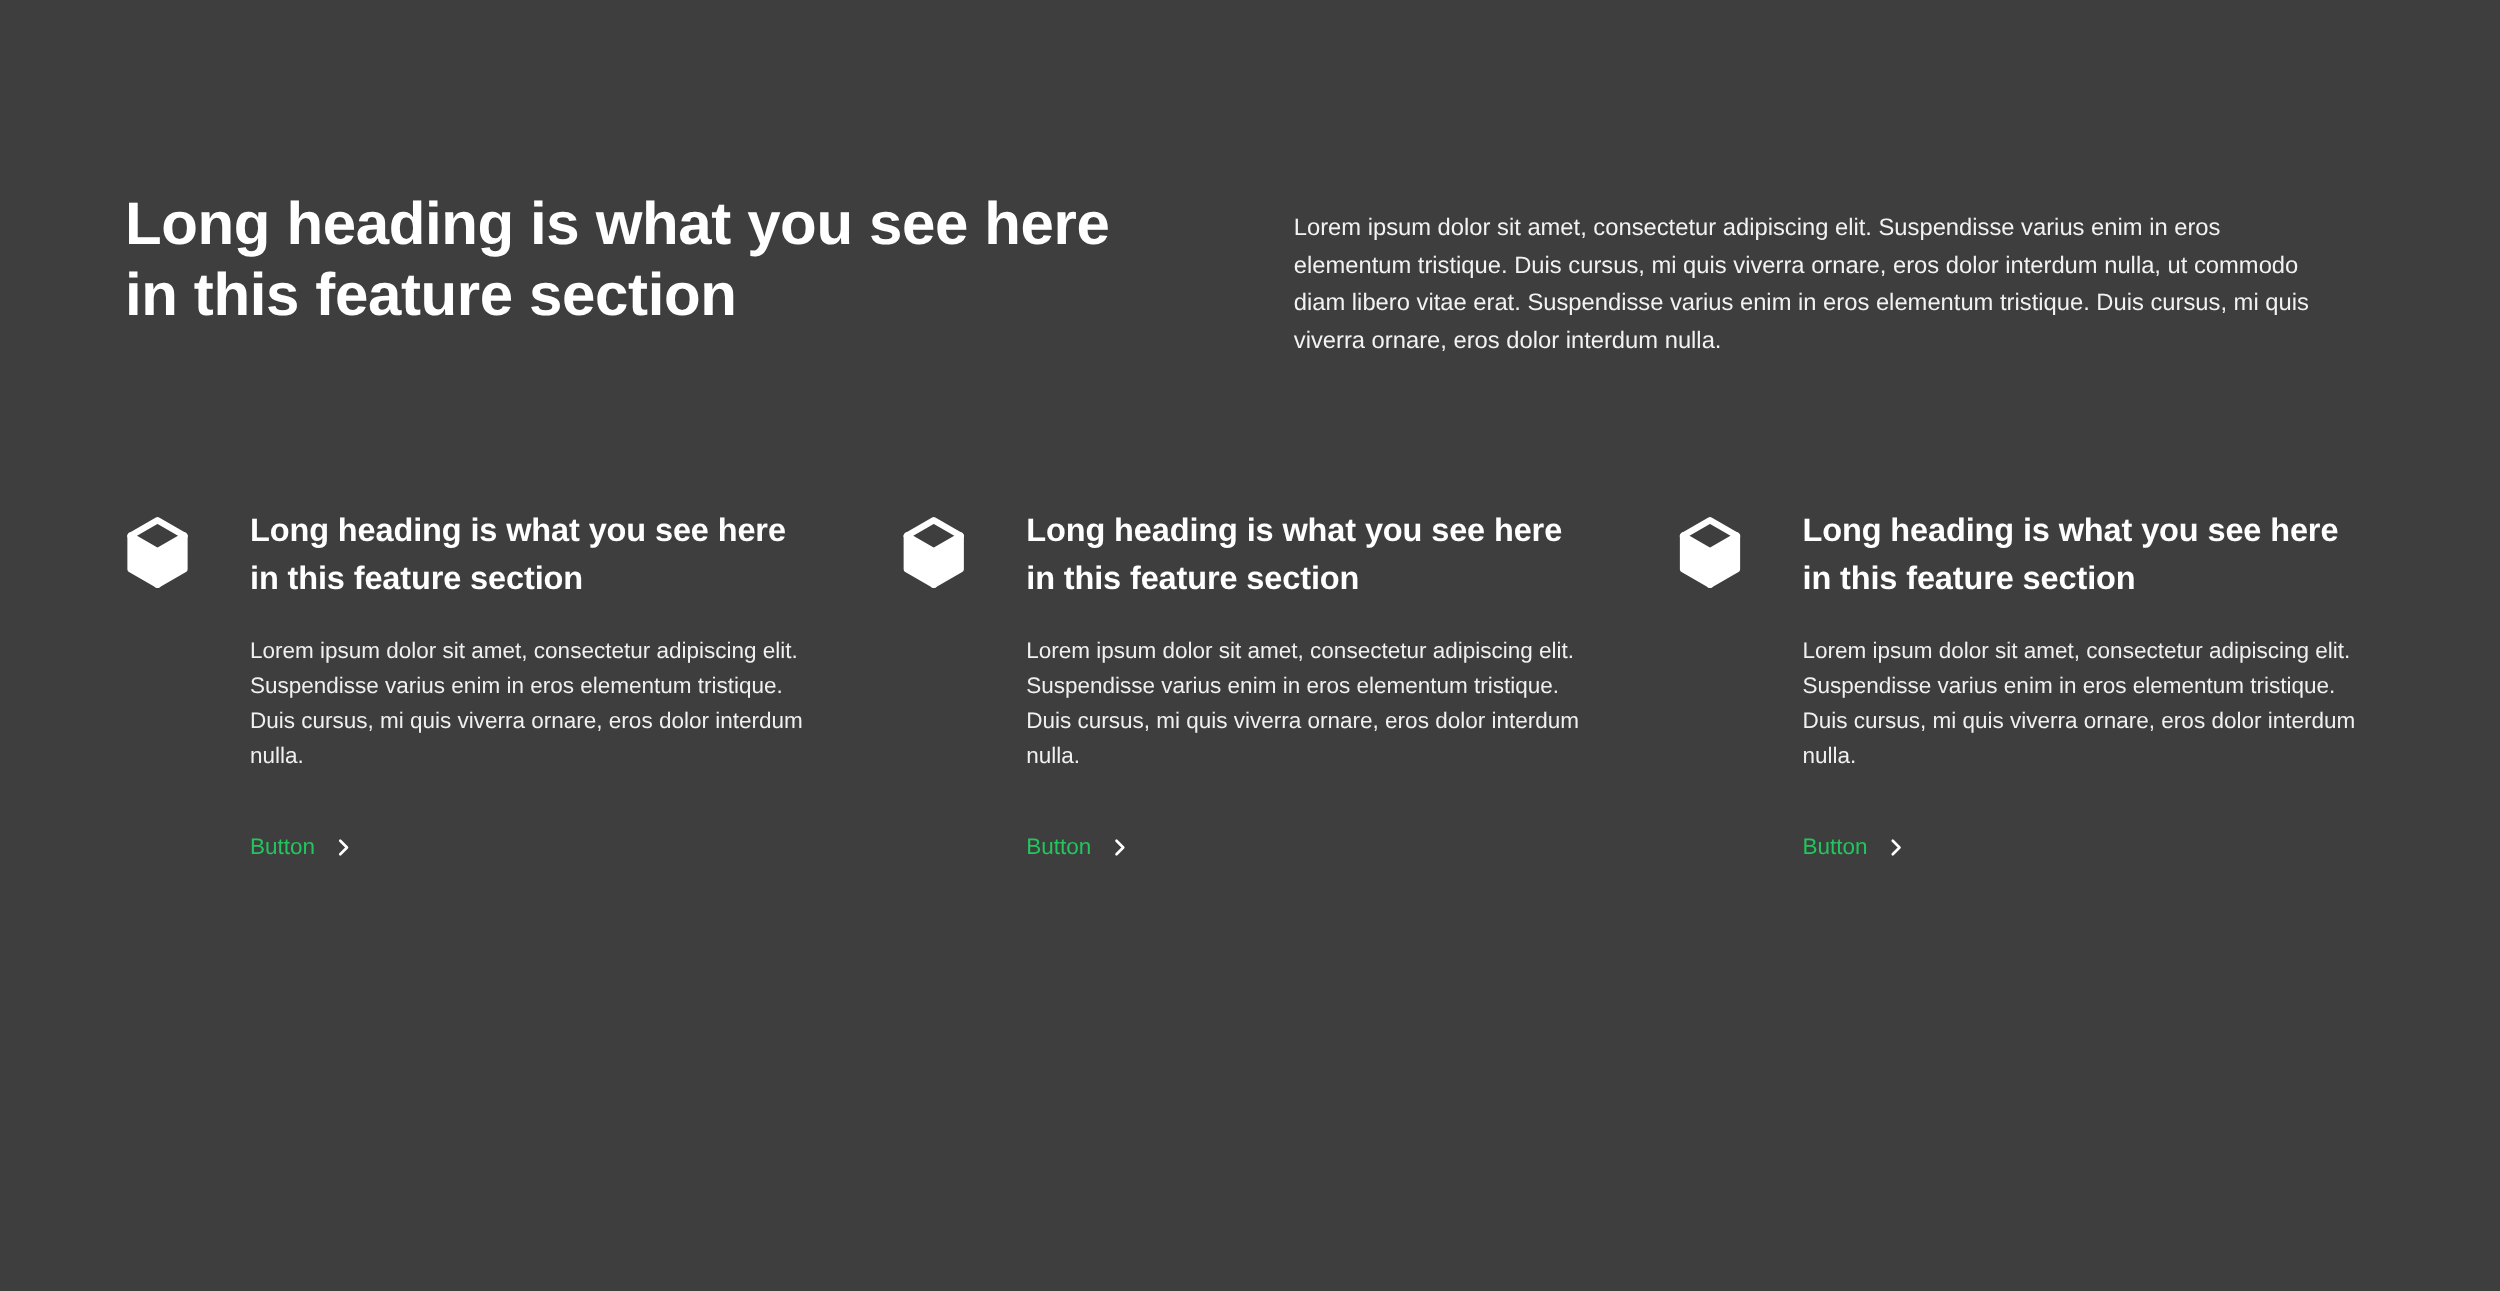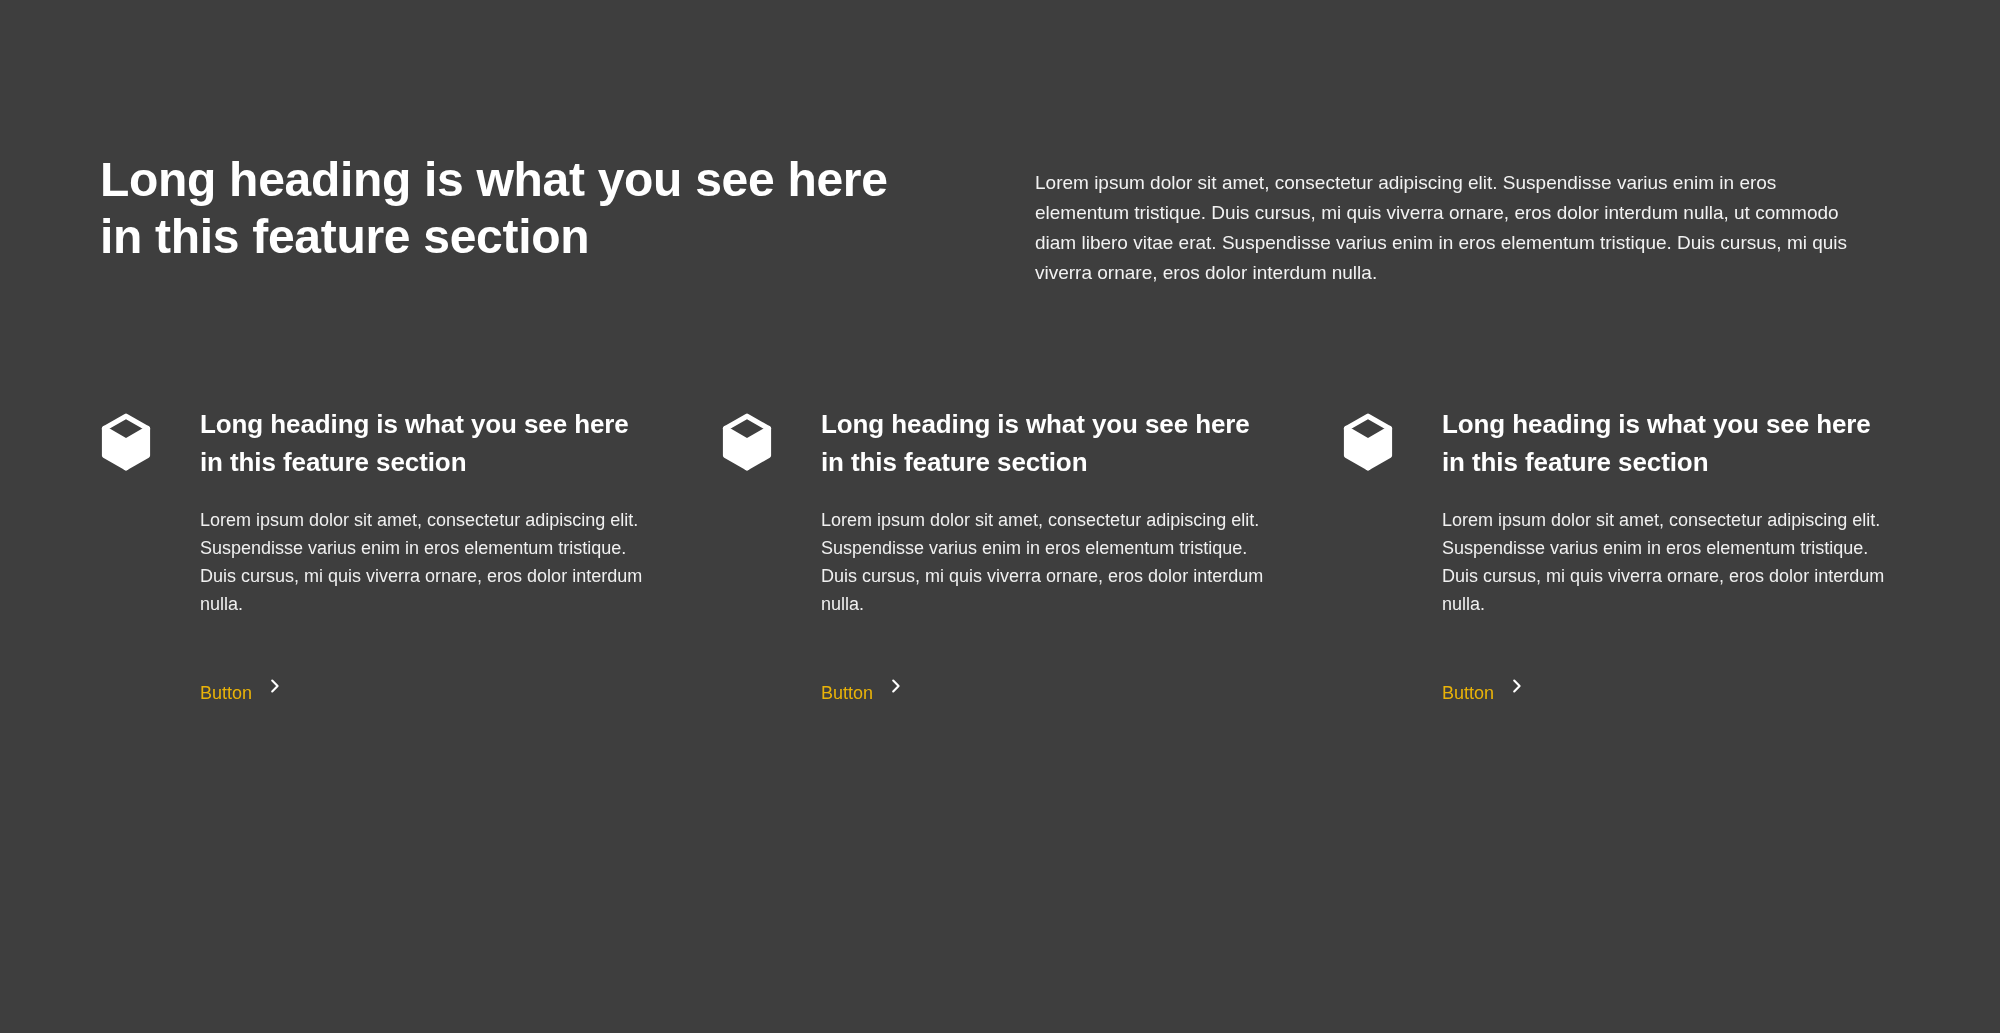--- a/index.html
+++ b/index.html
@@ -118,23 +118,22 @@
     background: none;
     border: none;
     padding: 0;
     color: #ffffff;
     font-family: "Liberation Sans", sans-serif;
     font-size: 18px;
     line-height: 1.4;
   }
 
   .card-button-label {
-    color: #eab308;
+    color: #22c55e;
     font-size: 18px;
-    margin-top: 16px;
   }
 
   .chevron {
     display: inline-block;
     width: 14px;
     height: 14px;
   }
 
   .chevron svg { display: block; }
 </style>

